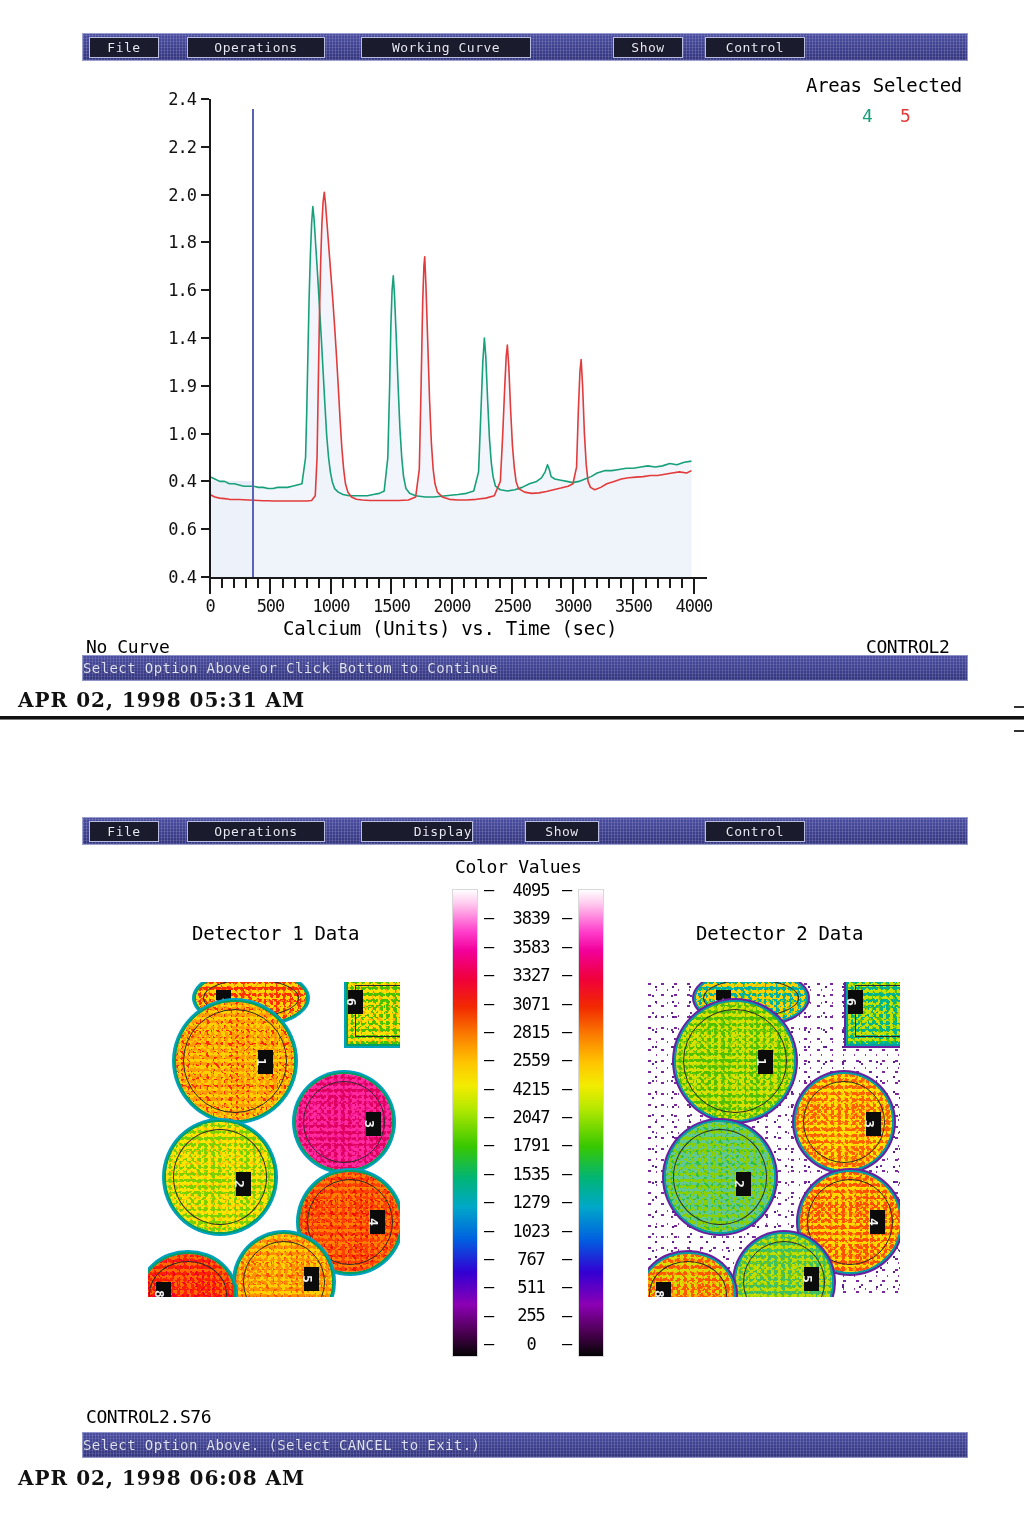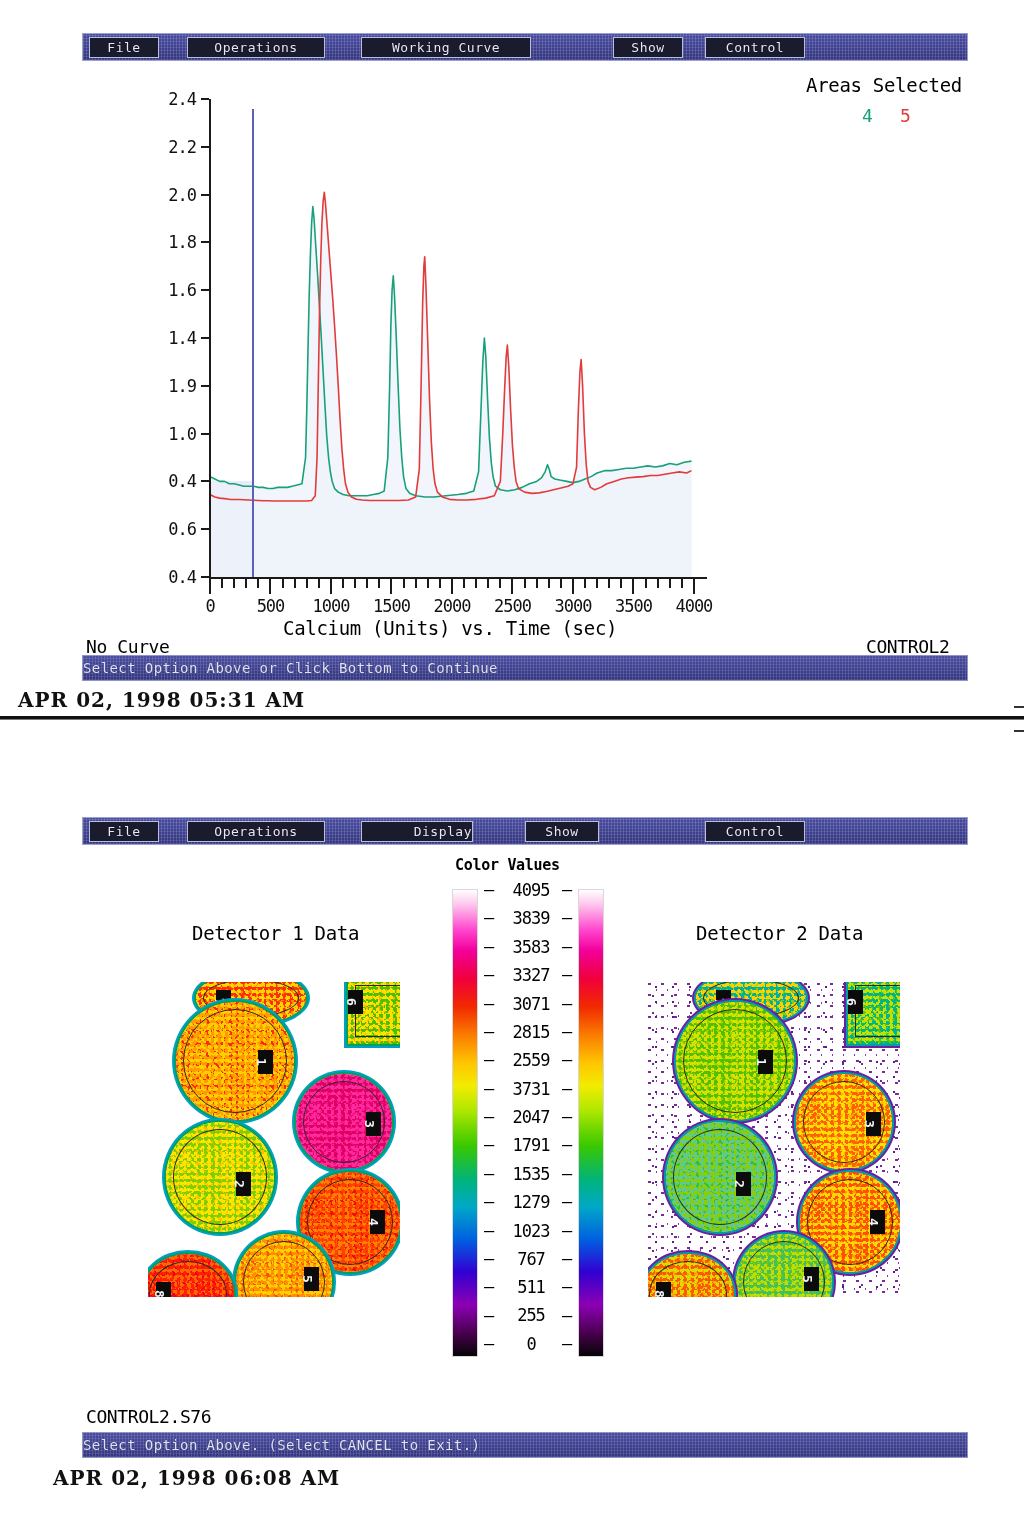--- a/index.html
+++ b/index.html
@@ -82,21 +82,21 @@
   .det-img{position:absolute;width:252px;height:315px;background:#ffffff;overflow:hidden;}
   .cell{position:absolute;border-radius:50%;overflow:hidden;}
   .cell .inner-ring{position:absolute;inset:7px;border:1px solid #2a2a2a;border-radius:50%;}
   .lab{
     position:absolute;background:#0b0b0b;color:#f2f2f2;
     font-size:13px;font-weight:bold;
     width:15px;height:24px;line-height:24px;text-align:center;
     writing-mode:vertical-rl;
   }
   
-  #cbar-title{position:absolute;left:455px;top:856px;font-size:15px;letter-spacing:-.3px;font-weight:bold;}
+  #cbar-title{position:absolute;left:455px;top:856px;font-size:18px;letter-spacing:-.3px;}
   .cbar{
     position:absolute;width:24px;height:466px;
     background:linear-gradient(180deg,
       #ffffff 0%, #ffc8ee 3%, #ff3ecb 9%, #f2009a 13%,
       #f0003c 19%, #f22800 25%, #fa7b00 31%,
       #ffc400 37%, #f2ec00 42%, #b4e800 47%,
       #38c800 55%, #00b478 62%, #00a8c8 68%,
       #0060e0 75%, #3200d2 82%, #8c00b4 89%,
       #4a0050 95%, #050505 100%);
     border:1px solid #d8d8d8;
@@ -330,21 +330,21 @@
       <div class="cb-dashL" style="left: 484px; top: 233.5px;">–</div>
       <div class="cb-val" style="left: 496px; top: 233.5px;">3071</div>
       <div class="cb-dashR" style="left: 562px; top: 233.5px;">–</div>
       <div class="cb-dashL" style="left: 484px; top: 261.875px;">–</div>
       <div class="cb-val" style="left: 496px; top: 261.875px;">2815</div>
       <div class="cb-dashR" style="left: 562px; top: 261.875px;">–</div>
       <div class="cb-dashL" style="left: 484px; top: 290.25px;">–</div>
       <div class="cb-val" style="left: 496px; top: 290.25px;">2559</div>
       <div class="cb-dashR" style="left: 562px; top: 290.25px;">–</div>
       <div class="cb-dashL" style="left: 484px; top: 318.625px;">–</div>
-      <div class="cb-val" style="left: 496px; top: 318.625px;">3731</div>
+      <div class="cb-val" style="left: 496px; top: 318.625px;">4215</div>
       <div class="cb-dashR" style="left: 562px; top: 318.625px;">–</div>
       <div class="cb-dashL" style="left: 484px; top: 347px;">–</div>
       <div class="cb-val" style="left: 496px; top: 347px;">2047</div>
       <div class="cb-dashR" style="left: 562px; top: 347px;">–</div>
       <div class="cb-dashL" style="left: 484px; top: 375.375px;">–</div>
       <div class="cb-val" style="left: 496px; top: 375.375px;">1791</div>
       <div class="cb-dashR" style="left: 562px; top: 375.375px;">–</div>
       <div class="cb-dashL" style="left: 484px; top: 403.75px;">–</div>
       <div class="cb-val" style="left: 496px; top: 403.75px;">1535</div>
       <div class="cb-dashR" style="left: 562px; top: 403.75px;">–</div>
@@ -365,14 +365,14 @@
       <div class="cb-dashR" style="left: 562px; top: 545.625px;">–</div>
       <div class="cb-dashL" style="left: 484px; top: 574px;">–</div>
       <div class="cb-val" style="left: 496px; top: 574px;">0</div>
       <div class="cb-dashR" style="left: 562px; top: 574px;">–</div>
     </div>
 
   <div id="file-label" style="top:646px;">CONTROL2.S76</div>
 
   <div class="statusbar" style="left:82px;top:672px;width:884px;">Select Option Above. (Select CANCEL to Exit.)</div>
 
-  <div class="serifstamp" style="left:18px;top:706px;margin-left:35px;">APR 02, 1998   06:08 AM</div>
+  <div class="serifstamp" style="left:18px;top:706px;">APR 02, 1998   06:08 AM</div>
 </div>
 
 </body></html>

